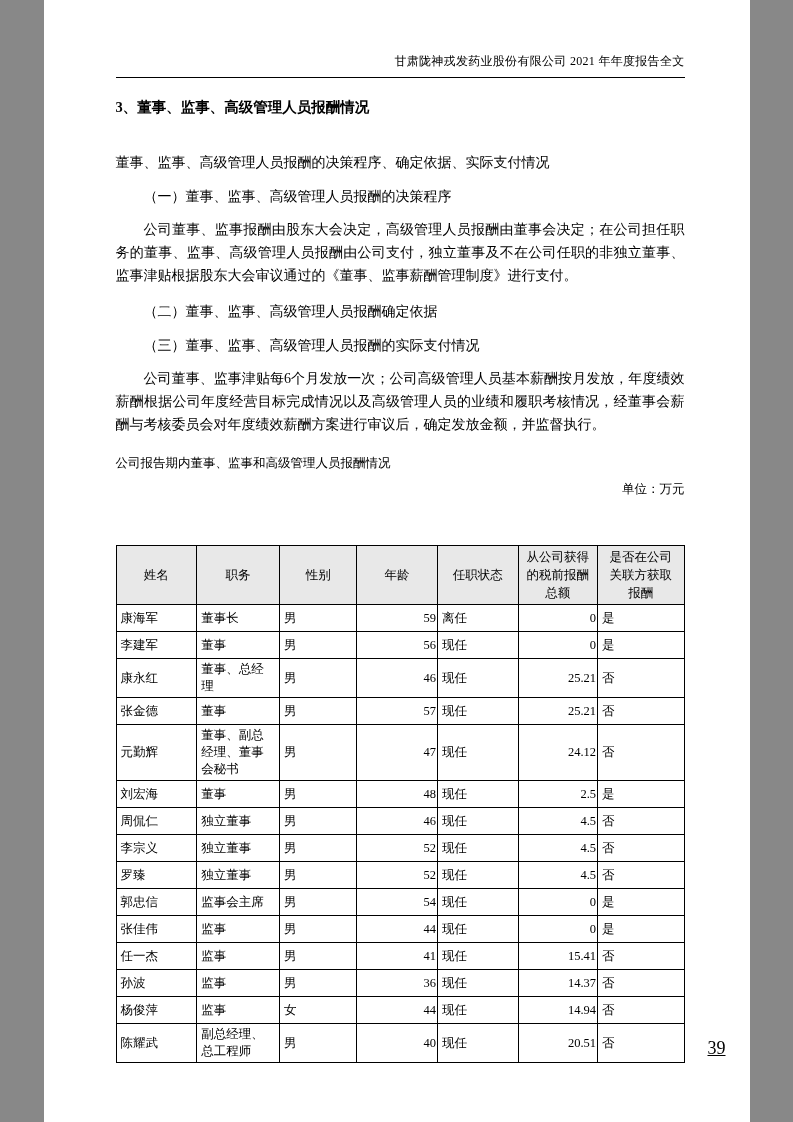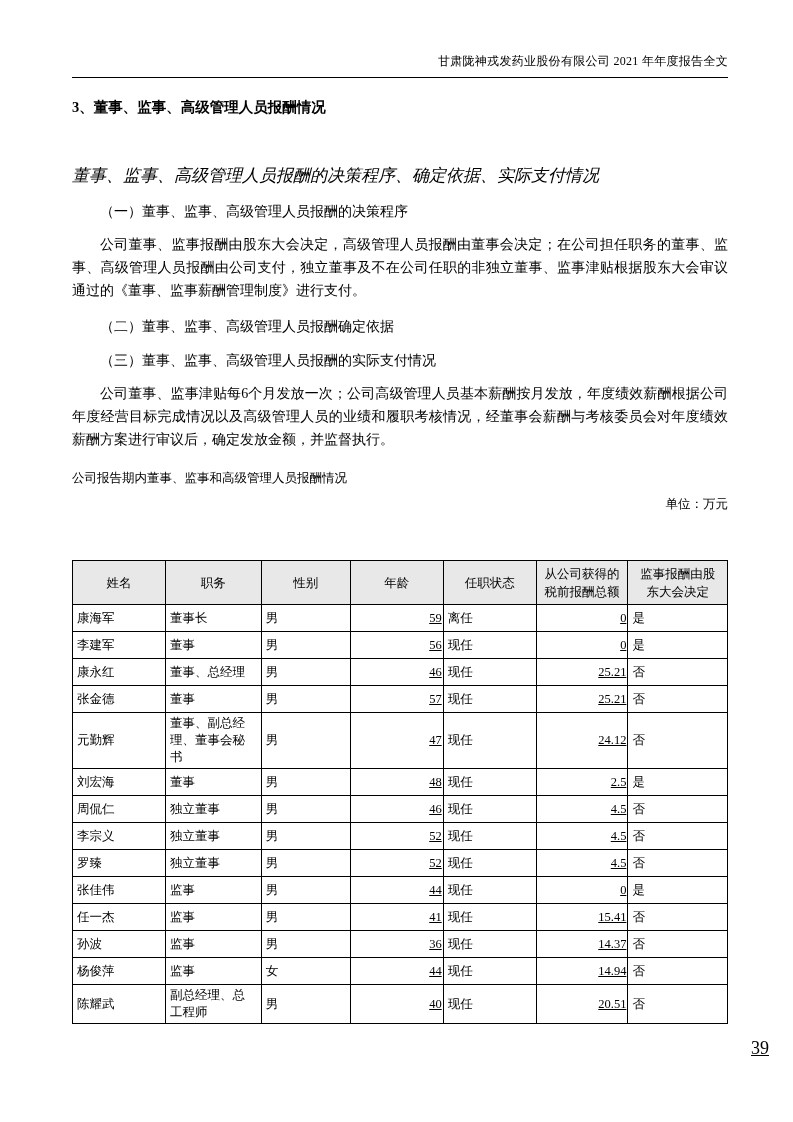--- a/index.html
+++ b/index.html
@@ -1,19 +1,19 @@
 <!DOCTYPE html>
 <html><head>
 <meta charset="utf-8">
 <style>
   * { margin: 0; padding: 0; box-sizing: border-box; }
   html, body { background: #888; }
   .page {
     position: relative;
-    width: 793px;
+    width: 706px;
     height: 1122px;
     margin: 0 auto;
     background: #ffffff;
     font-family: "Liberation Serif", "DejaVu Serif", serif;
     color: #000000;
     overflow: hidden;
   }
   .content { margin: 0 65px 0 72px; }
 
   .doc-header {
@@ -25,23 +25,22 @@
     letter-spacing: 0.3px;
   }
 
   .sec-title {
     margin-top: 20px;
     font-size: 14.5px;
     font-weight: bold;
   }
 
   .intro {
-    margin-top: 47px;
-    font-size: 17px;
-    font-style: italic;
+    margin-top: 37px;
+    font-size: 14px;
   }
 
   .subhead {
     margin-top: 16px;
     font-size: 14px;
     text-indent: 2em;
   }
 
   .para {
     margin-top: 12px;
@@ -86,21 +85,20 @@
   table.comp td {
     height: 27px;
     line-height: 17px;
     padding: 2px 4px;
     text-align: left;
   }
   table.comp td:nth-child(4),
   table.comp td:nth-child(6) {
     text-align: right;
     padding-right: 1px;
-    text-decoration: underline;
   }
 
   .page-number {
     position: absolute;
     top: 1038px;
     right: 24px;
     font-size: 18px;
     text-decoration: underline;
   }
 </style>
@@ -140,21 +138,21 @@
           <col style="width: 15.2%;">
         </colgroup>
       <thead>
         <tr>
           <th>姓名</th>
           <th>职务</th>
           <th>性别</th>
           <th>年龄</th>
           <th>任职状态</th>
           <th>从公司获得的税前报酬总额</th>
-          <th>监事报酬由股东大会决定</th>
+          <th>是否在公司关联方获取报酬</th>
         </tr>
       </thead>
       <tbody>
           <tr>
             <td>康海军</td>
             <td>董事长</td>
             <td>男</td>
             <td>59</td>
             <td>离任</td>
             <td>0</td>
@@ -226,20 +224,29 @@
           <tr>
             <td>罗臻</td>
             <td>独立董事</td>
             <td>男</td>
             <td>52</td>
             <td>现任</td>
             <td>4.5</td>
             <td>否</td>
           </tr>
           <tr>
+            <td>郭忠信</td>
+            <td>监事会主席</td>
+            <td>男</td>
+            <td>54</td>
+            <td>现任</td>
+            <td>0</td>
+            <td>是</td>
+          </tr>
+          <tr>
             <td>张佳伟</td>
             <td>监事</td>
             <td>男</td>
             <td>44</td>
             <td>现任</td>
             <td>0</td>
             <td>是</td>
           </tr>
           <tr>
             <td>任一杰</td>

